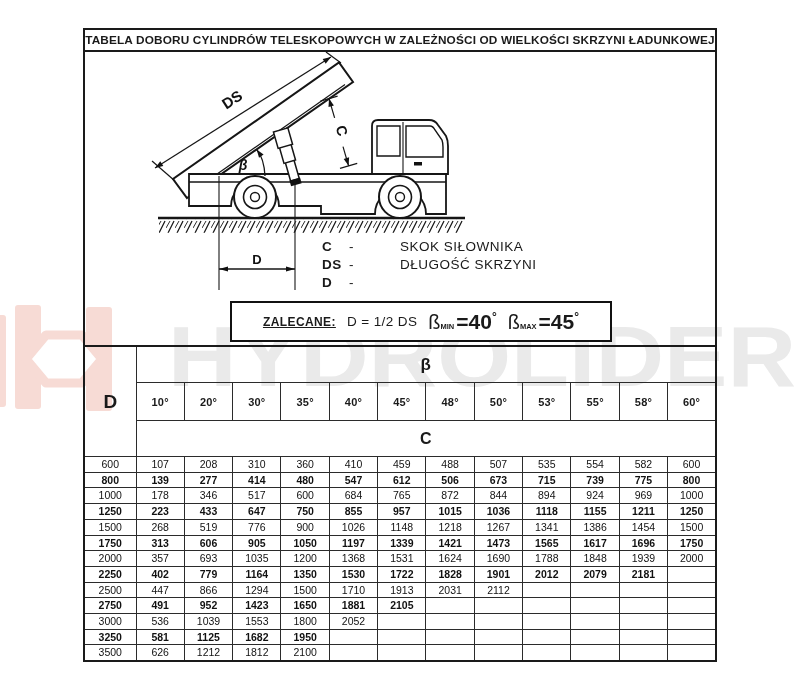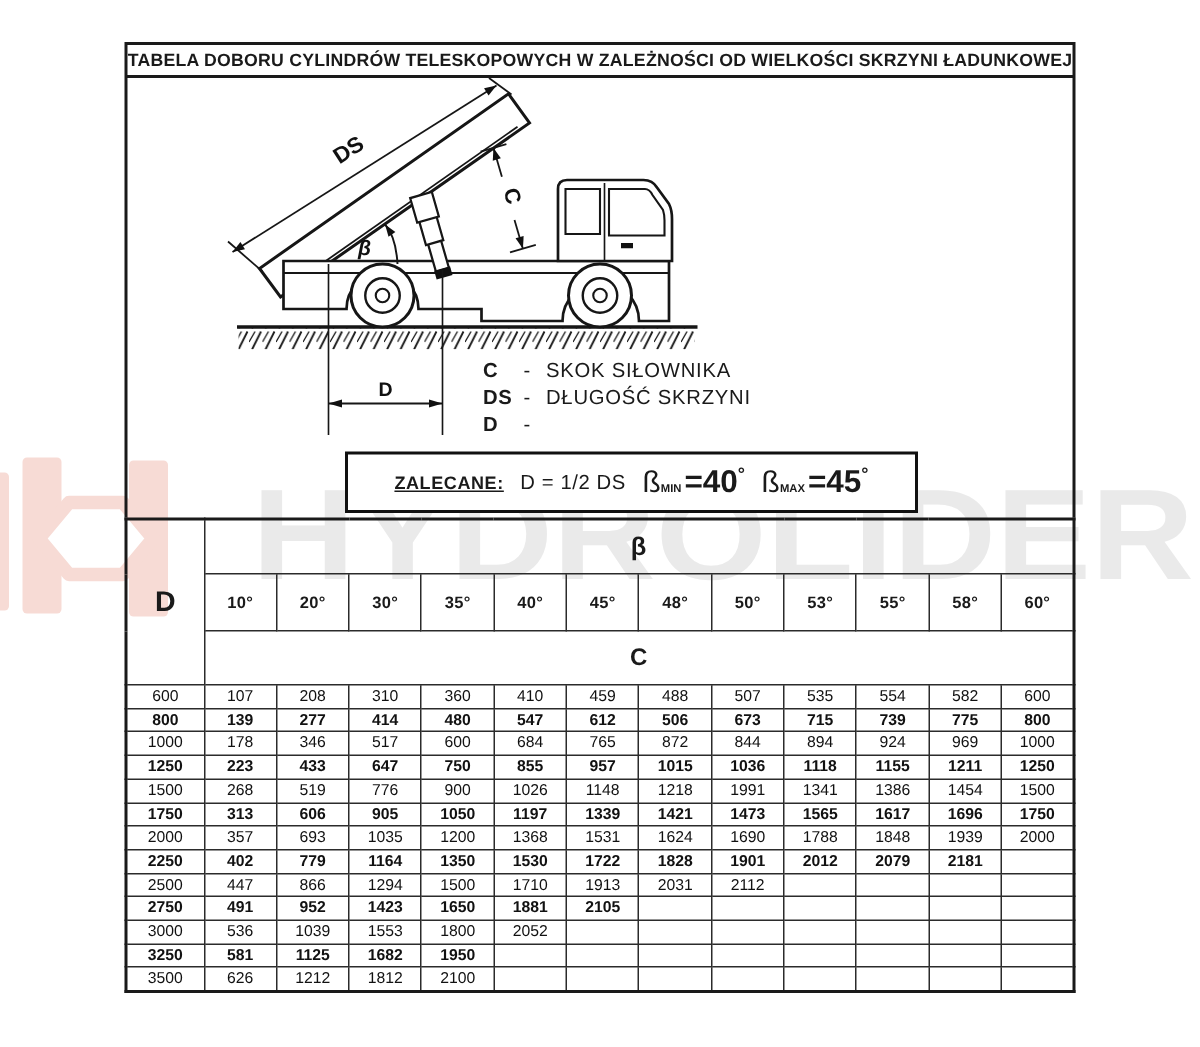--- a/index.html
+++ b/index.html
@@ -20,21 +20,21 @@
   .drawing-area{
     box-sizing:border-box;position:relative;height:293px;
     border-left:2px solid #1a1a1a;border-right:2px solid #1a1a1a;
   }
   .truck-svg{position:absolute;left:0;top:0;}
   
   .legend{position:absolute;left:237px;top:185px;}
   .legend-row{display:flex;height:18px;align-items:center;font-size:13.5px;letter-spacing:.5px;}
   .legend-term{width:27px;font-weight:bold;}
   .legend-dash{width:15px;}
-  .legend-desc{font-weight:normal;}
+  .legend-desc{font-weight:normal;margin-left:36px;}
   
   .zalecane{
     box-sizing:border-box;position:absolute;left:145px;top:249px;width:382px;height:41px;
     border:2px solid #111;background:#fff;z-index:3;
     display:flex;align-items:center;justify-content:center;gap:11px;white-space:nowrap;
   }
   .z-label{font-weight:bold;font-size:12px;text-decoration:underline;letter-spacing:.4px;}
   .z-formula{font-weight:normal;font-size:13.5px;letter-spacing:.4px;}
   .z-group{display:flex;align-items:baseline;}
   .z-sym{font-size:20px;font-weight:normal;}
@@ -290,21 +290,21 @@
         </tr>
         <tr>
           <td class="d-cell">1500</td>
           <td>268</td>
           <td>519</td>
           <td>776</td>
           <td>900</td>
           <td>1026</td>
           <td>1148</td>
           <td>1218</td>
-          <td>1991</td>
+          <td>1267</td>
           <td>1341</td>
           <td>1386</td>
           <td>1454</td>
           <td>1500</td>
         </tr>
         <tr class="bold-row">
           <td class="d-cell">1750</td>
           <td>313</td>
           <td>606</td>
           <td>905</td>

